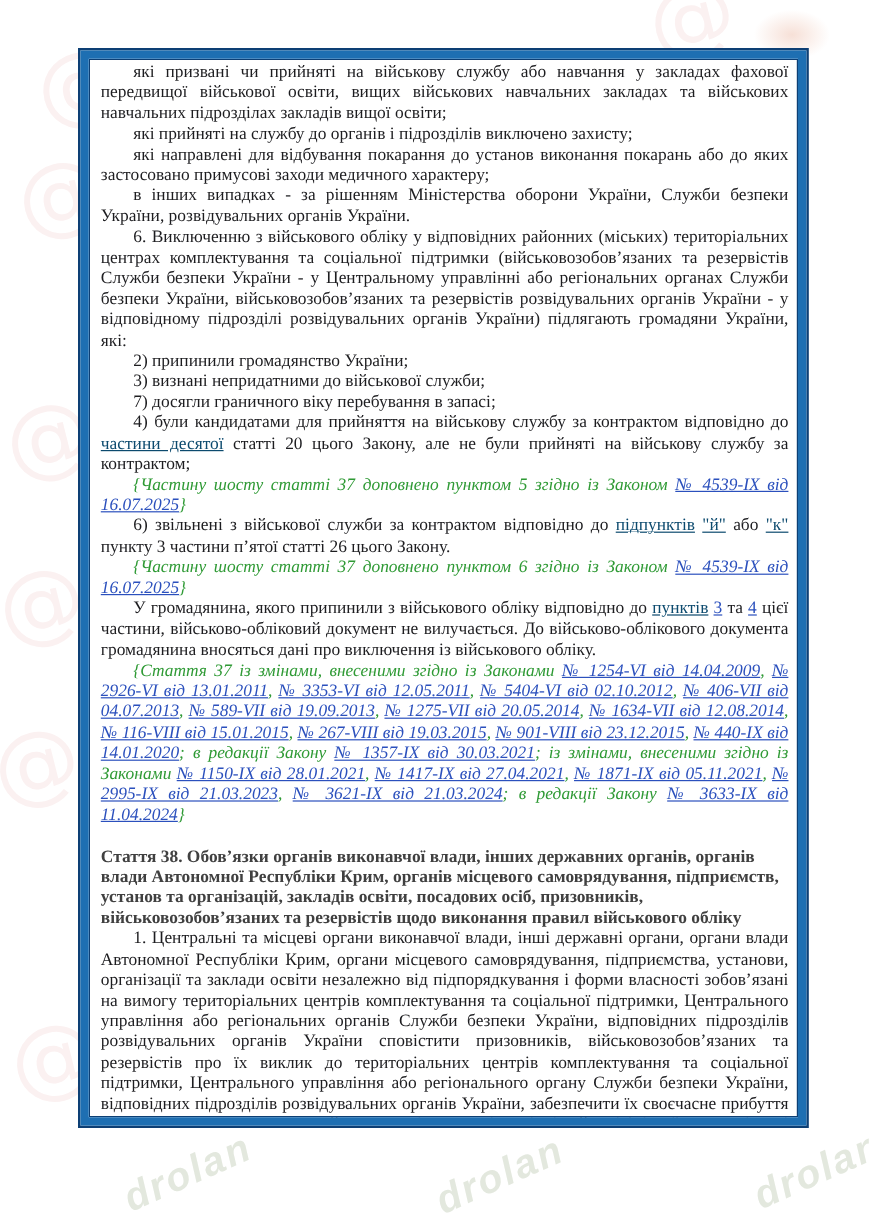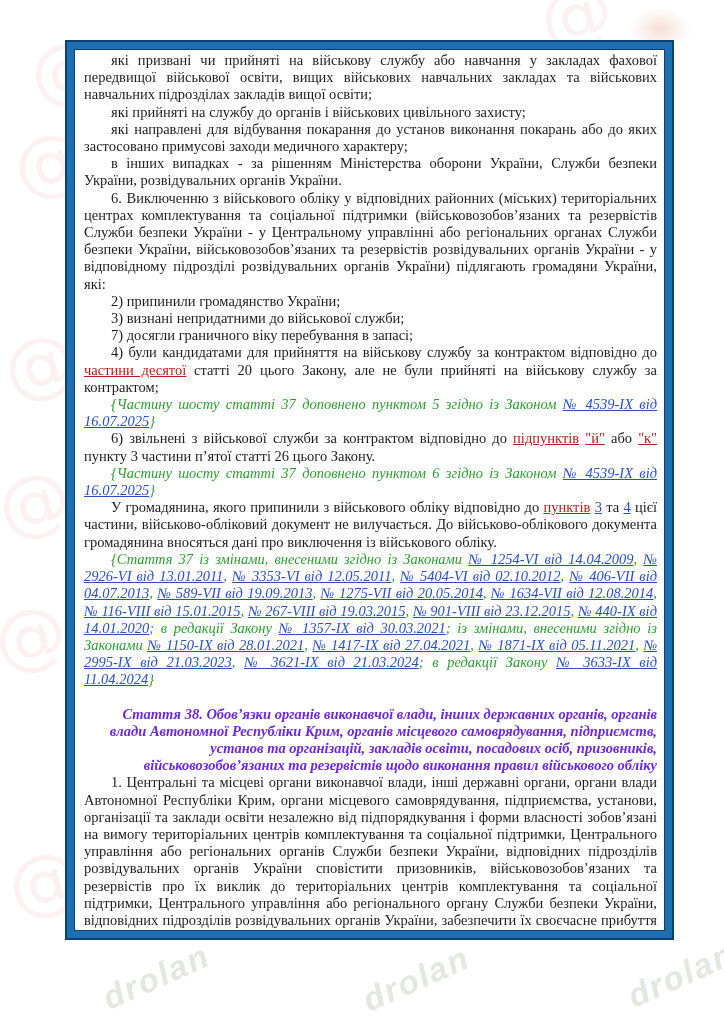--- a/index.html
+++ b/index.html
@@ -29,26 +29,26 @@
     box-sizing:border-box;background:#ffffff;
     border:7px solid #1e6fb2;
     box-shadow:0 0 0 2px #0d3f74, inset 0 0 0 1px #0d3f74;
     padding:3px 8px 2px 10px;overflow:hidden;
   }
   .content{
     color:#1d1d20;font-size:14.5px;line-height:17.2px;text-align:justify;
   }
   p.blk{margin:0;text-indent:27px;}
   p.heading{
-    font-weight:bold;text-align:right;text-indent:0;
-    margin:17px 0 0 0;color:#6d28d9;font-style:italic;
+    font-weight:bold;text-align:left;text-indent:0;
+    margin:17px 0 0 0;color:#404040;
   }
   p.amend{color:#2f9a35;font-style:italic;}
   a.lnk{text-decoration:underline;cursor:pointer;}
-  a.g{color:#b91c1c;}
+  a.g{color:#0c4a6e;}
   a.b{color:#2b50bd;}
   p.amend a.b{font-style:italic;}
 </style>
 </head>
 <body>
 
 <div class="wm-at" style="left:30px;top:34px">@</div>
 <div class="wm-at" style="left:14px;top:126px">@</div>
 <div class="wm-at" style="left:4px;top:328px">@</div>
 <div class="wm-at" style="left:-2px;top:466px">@</div>
@@ -56,21 +56,21 @@
 <div class="wm-at" style="left:8px;top:845px">@</div>
 <div class="wm-at" style="left:540px;top:-22px">@</div>
 <div class="wm-smudge" style="left:628px;top:8px"></div>
 <div class="wm-diag" style="left:100px;top:958px">drolan</div>
 <div class="wm-diag" style="left:360px;top:960px">drolan</div>
 <div class="wm-diag" style="left:625px;top:956px">drolan</div>
 
 <div class="page">
   <div class="content">
       <p class="blk body"><span>які призвані чи прийняті на військову службу або навчання у закладах фахової передвищої військової освіти, вищих військових навчальних закладах та військових навчальних підрозділах закладів вищої освіти;</span></p>
-      <p class="blk body"><span>які прийняті на службу до органів і військових цивільного захисту;</span></p>
+      <p class="blk body"><span>які прийняті на службу до органів і підрозділів виключено захисту;</span></p>
       <p class="blk body"><span>які направлені для відбування покарання до установ виконання покарань або до яких застосовано примусові заходи медичного характеру;</span></p>
       <p class="blk body"><span>в інших випадках - за рішенням Міністерства оборони України, Служби безпеки України, розвідувальних органів України.</span></p>
       <p class="blk body"><span>6. Виключенню з військового обліку у відповідних районних (міських) територіальних центрах комплектування та соціальної підтримки (військовозобов’язаних та резервістів Служби безпеки України - у Центральному управлінні або регіональних органах Служби безпеки України, військовозобов’язаних та резервістів розвідувальних органів України - у відповідному підрозділі розвідувальних органів України) підлягають громадяни України, які:</span></p>
       <p class="blk body"><span>2) припинили громадянство України;</span></p>
       <p class="blk body"><span>3) визнані непридатними до військової служби;</span></p>
       <p class="blk body"><span>7) досягли граничного віку перебування в запасі;</span></p>
       <p class="blk body"><span>4) були кандидатами для прийняття на військову службу за контрактом відповідно до </span><a class="lnk g">частини десятої</a><span> статті 20 цього Закону, але не були прийняті на військову службу за контрактом;</span></p>
       <p class="blk amend"><span>{Частину шосту статті 37 доповнено пунктом 5 згідно із Законом </span><a class="lnk b">№ 4539-IX від 16.07.2025</a><span>}</span></p>
       <p class="blk body"><span>6) звільнені з військової служби за контрактом відповідно до </span><a class="lnk g">підпунктів</a><span> </span><a class="lnk g">"й"</a><span> або </span><a class="lnk g">"к"</a><span> пункту 3 частини п’ятої статті 26 цього Закону.</span></p>
       <p class="blk amend"><span>{Частину шосту статті 37 доповнено пунктом 6 згідно із Законом </span><a class="lnk b">№ 4539-IX від 16.07.2025</a><span>}</span></p>

